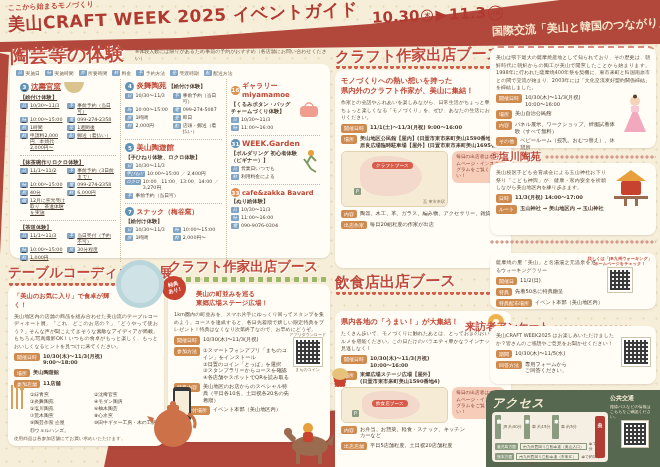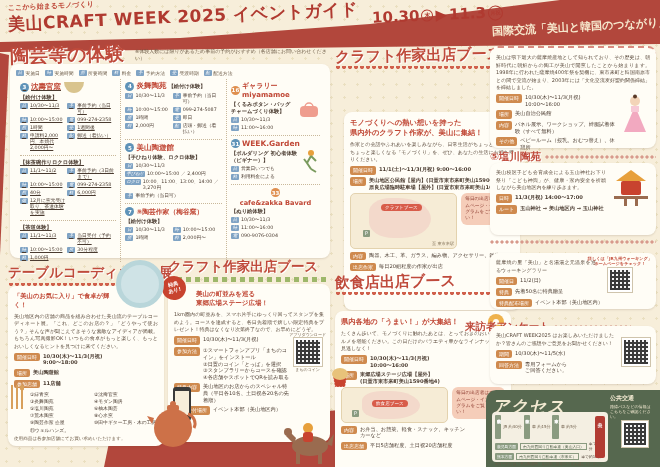--- a/index.html
+++ b/index.html
@@ -55,21 +55,21 @@
       background:repeating-linear-gradient(0deg,#3a3a3a 0 2px,transparent 2px 4px),
                  repeating-linear-gradient(90deg,#3a3a3a 0 2px,#f2f2f2 2px 4px);}
   .qrcap{font-size:4px;color:#6b5a46;text-align:center;line-height:1.3;}
   .badge{position:absolute;width:24px;height:24px;border-radius:50%;background:#c8432f;color:#fff;
          font-size:5.2px;font-weight:bold;display:flex;align-items:center;justify-content:center;
          transform:rotate(-14deg);z-index:3;text-align:center;line-height:1.1;}
   .shops{display:flex;flex-wrap:wrap;font-size:4.8px;line-height:1.5;margin-left:16px;}
   .shops span{width:50%;}
   .access{position:absolute;z-index:2;left:486px;top:390px;width:174px;height:77px;background:#56684f;
           border-radius:10px 0 0 0;padding:5px 6px;box-sizing:border-box;color:#f3ead2;}
-  .acc-title{font-size:17px;font-weight:bold;font-style:italic;letter-spacing:1px;}
+  .acc-title{font-size:12px;font-weight:bold;font-style:italic;letter-spacing:1px;}
   .accbox{position:absolute;left:6px;top:22px;width:116px;height:50px;background:#f4efe2;border-radius:4px;padding:3px;box-sizing:border-box;color:#4a3b30;}
   .st{background:#8a9b80;color:#fff;font-size:4px;writing-mode:vertical-rl;height:22px;padding:1px;border-radius:1px;line-height:1.1;}
   .arrow{font-size:4px;color:#6b5a46;text-align:center;line-height:1.1;}
   .redbox{position:absolute;right:3px;top:4px;background:#b23c33;color:#fff;font-size:5px;writing-mode:vertical-rl;height:38px;padding:2px 2px;border-radius:2px;}
   .gl{background:#8a9b80;color:#fff;font-size:3.8px;padding:1px 2px;border-radius:1px;white-space:nowrap;}
   .gm{border:1px solid #8a9b80;color:#4a5b44;font-size:3.8px;padding:0 2px;white-space:nowrap;}
   .accrow{display:flex;gap:2px;align-items:center;margin-top:2px;font-size:3.8px;}
   .transit{position:absolute;right:6px;top:4px;width:44px;text-align:left;}
   .transit .tl{font-size:6px;font-weight:bold;}
   .transit .tn{font-size:4px;line-height:1.3;margin:1px 0;}
@@ -295,21 +295,21 @@
             <span>10:00、11:00、13:00、14:00 ／ 3,270円</span>
           </span>
           <span class="prow">
             <i class="pic">予</i>
             <span>事前予約（当日可）</span>
           </span>
         </div>
       <div class="dotline"></div>
       <div class="ename" style="font-size:6.8px;">
         <span class="numc">7</span>
-        <span>⑨陶芸作家（梅谷窯）</span>
+        <span>スナック（梅谷窯）</span>
       </div>
       <div class="esub">【絵付け体験】</div>
       <div class="rows">
           <span class="prow">
             <i class="pic">日</i>
             <span>10/30〜11/3</span>
           </span>
           <span class="prow">
             <i class="pic">時</i>
             <span>10:00〜15:00</span>
@@ -366,21 +366,21 @@
                 <span>利用料金による</span>
               </span>
             </div>
         </div>
         <svg width="18" height="24" viewBox="0 0 18 24">
           <circle cx="9" cy="4" r="3" fill="#e7a03c"></circle>
           <path d="M9 7 L5 14 L9 20 M9 7 L14 12 M5 14 L2 10 M9 20 L14 23" stroke="#7a9b5e" stroke-width="2" fill="none"></path>
         </svg>
       </div>
       <div class="dotline"></div>
-      <div class="ename" style="font-size:6.6px;flex-direction:column;">
+      <div class="ename" style="font-size:6.6px;">
         <span class="numc or">33</span>
         <span>cafe&amp;zakka Bavard</span>
       </div>
       <div class="esub">【ぬり絵体験】</div>
       <div class="rows full">
           <span class="prow">
             <i class="pic">日</i>
             <span>10/30〜11/3</span>
           </span>
           <span class="prow">
@@ -503,21 +503,21 @@
   <path d="M14 32 L6 24 L10 20 L16 26" fill="#9a6b4f"></path>
   <circle cx="8" cy="20" r="4" fill="#9a6b4f"></circle>
   <circle cx="28" cy="16" r="5" fill="#e7a03c"></circle>
   <rect x="23" y="20" width="10" height="10" rx="3" fill="#c8432f"></rect>
 </svg>
 
 <div class="z" style="left:335px;top:46px;width:178px;">
   <div class="sec-h" style="font-size:15px;transform:rotate(-1.2deg);">クラフト作家出店ブース</div>
   <div class="scallop"></div>
 </div>
-<div class="card" style="left:344px;top:70px;width:176px;height:198px;margin-top:42px;">
+<div class="card" style="left:335px;top:70px;width:176px;height:198px;">
   <div class="catch pre" style="font-size:7.3px;">モノづくりへの熱い想いを持った
 県内外のクラフト作家が、美山に集結！</div>
   <div class="body-text" style="margin-top:3px;">作家との会話やふれあいを楽しみながら、日常生活がちょっと豊かに・ちょっと楽しくなる「モノづくり」を、ぜひ、あなたの生活にお持ち帰りください。</div>
   <div>
     <div class="frow">
         <span class="pill">開催日時</span>
         <span class="fval bold">11/1(土)〜11/3(月祝) 9:00〜16:00</span>
       </div>
 
     <div class="frow">

